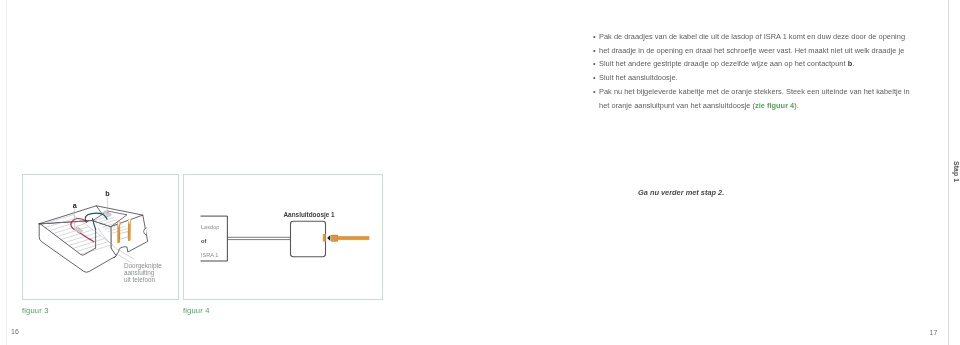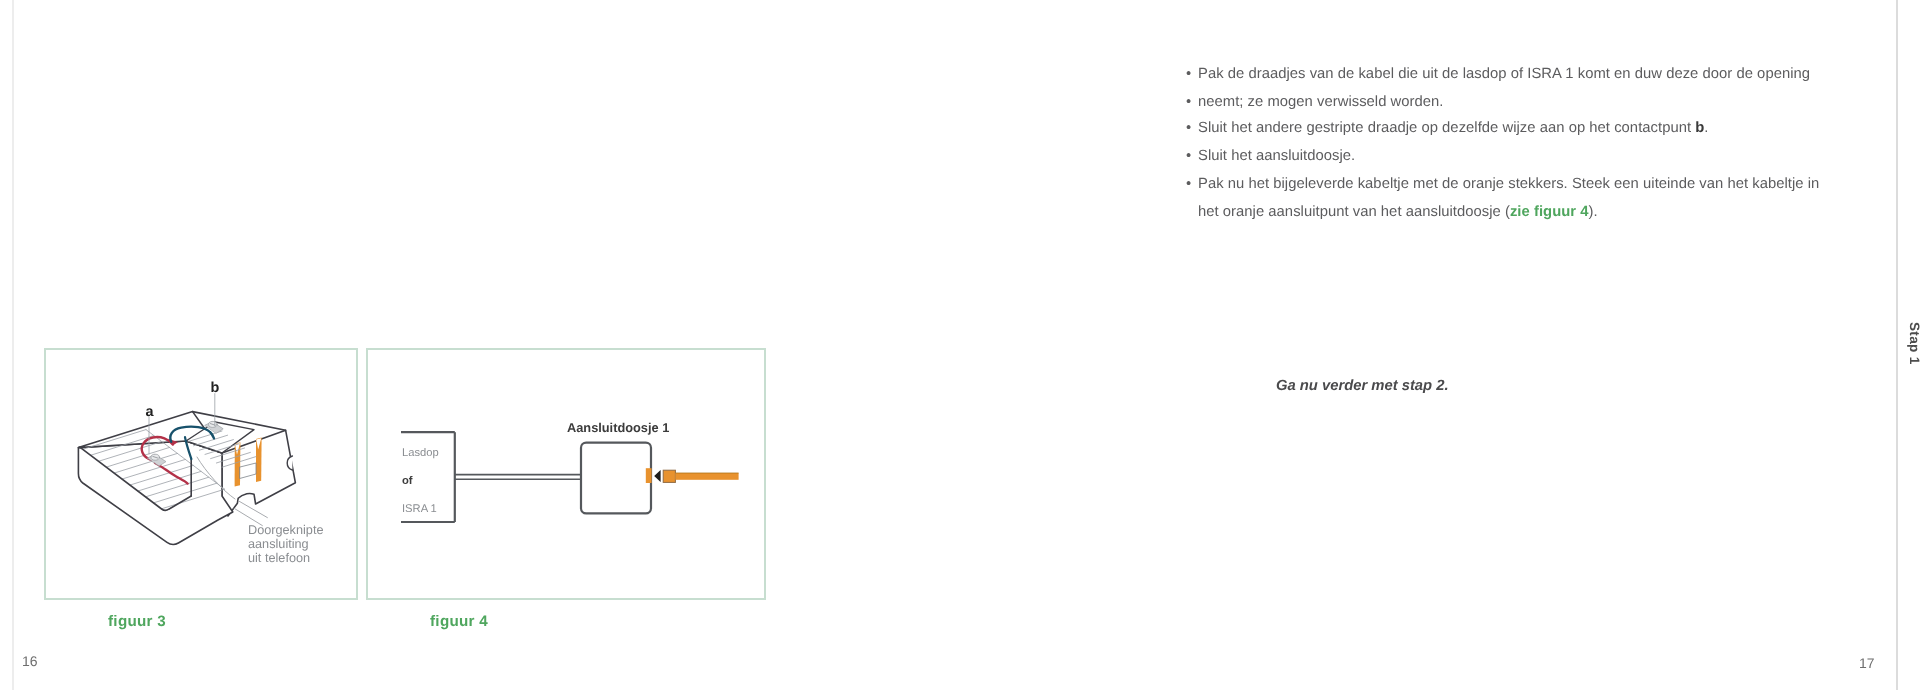--- a/index.html
+++ b/index.html
@@ -4,21 +4,21 @@
 <style>
   html,body{margin:0;padding:0;background:#fff;}
   body{width:960px;height:345px;font-family:"Liberation Sans",sans-serif;overflow:hidden;position:relative;}
   .page{position:absolute;left:0;top:0;width:960px;height:345px;background:#fff;}
   .spine-left{position:absolute;left:6px;top:0;width:1px;height:345px;background:#ededed;}
   .spine-right{position:absolute;left:948px;top:0;width:1px;height:345px;background:#dcdcdc;}
 
   .figbox{position:absolute;border:1px solid #c7ded0;background:#fff;box-sizing:border-box;}
   #fig3box{left:22px;top:174px;width:157px;height:126px;}
   #fig4box{left:183px;top:174px;width:200px;height:126px;}
-  .figcap{position:absolute;color:#4fa65e;font-size:7.6px;font-weight:bold;letter-spacing:0.15px;margin-left:32px;}
+  .figcap{position:absolute;color:#4fa65e;font-size:7.6px;font-weight:normal;letter-spacing:0.15px;}
   #cap3{left:22px;top:306px;}
   #cap4{left:183px;top:306px;}
 
   .f3lab{position:absolute;font-size:7.2px;font-weight:bold;color:#222;}
   #f3-a{left:72.8px;top:201.2px;}
   #f3-b{left:105.2px;top:189.2px;}
   .f3note{position:absolute;left:124px;top:261.5px;font-size:6.35px;color:#8a8d91;line-height:7.2px;}
   .f4txt{position:absolute;left:201px;top:220px;font-size:5.6px;color:#8a8d91;line-height:14px;}
   .f4txt .bold{font-weight:bold;color:#3c3c3c;}
   .f4title{position:absolute;left:283.5px;top:211px;font-size:6.4px;font-weight:bold;color:#3c3c3c;}
@@ -179,21 +179,21 @@
   <div class="stap">Stap 1</div>
 
   <div class="body-col">
     <ul class="blist" id="blist">
         <li>
           <span class="bul">•</span>
           <span class="ln"><span>Pak de draadjes van de kabel die uit de lasdop of ISRA 1 komt en duw deze door de opening</span></span>
         </li>
         <li>
           <span class="bul">•</span>
-          <span class="ln"><span>neemt; ze mogen verwisseld worden.</span></span>
+          <span class="ln"><span>het draadje in de opening en draai het schroefje weer vast. Het maakt niet uit welk draadje je</span></span>
         </li>
         <li>
           <span class="bul">•</span>
           <span class="ln"><span>Sluit het andere gestripte draadje op dezelfde wijze aan op het contactpunt </span><span class="pt">b</span><span>.</span></span>
         </li>
         <li>
           <span class="bul">•</span>
           <span class="ln"><span>Sluit het aansluitdoosje.</span></span>
         </li>
         <li>

